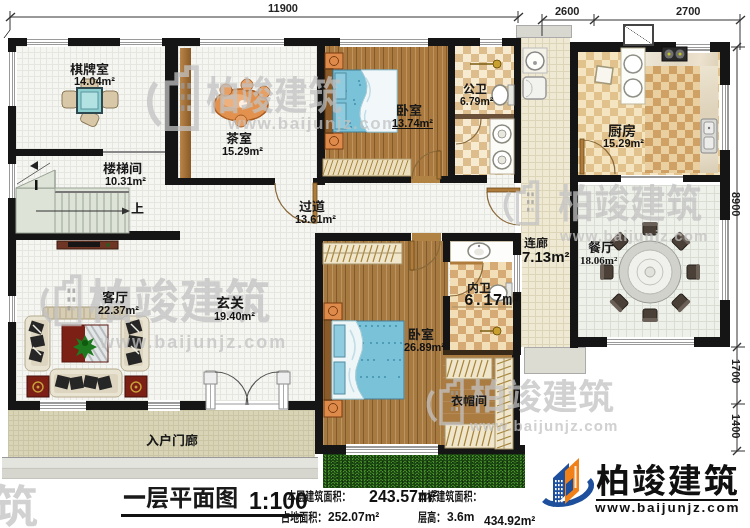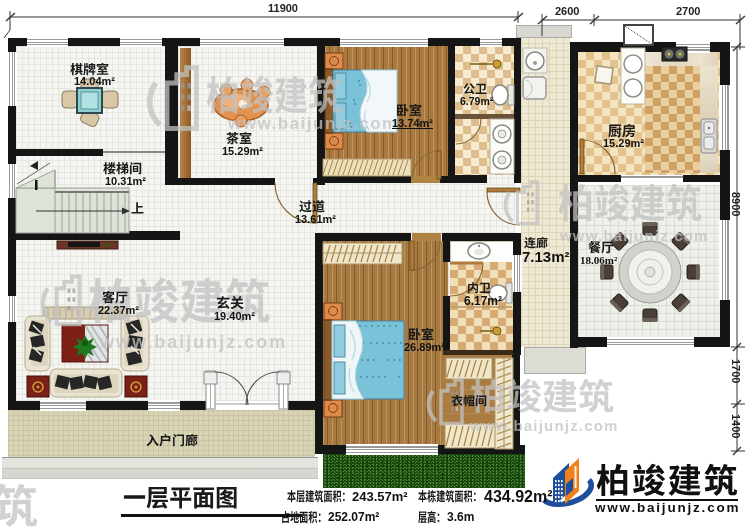--- a/index.html
+++ b/index.html
@@ -696,31 +696,32 @@
 <div class="num" style="left:522px;top:251px;font-size:15px;">7.13m²</div>
 
 <div class="num" style="left:580px;top:255px;font-family:Liberation Serif, serif;">18.06m²</div>
 
 <div class="num" style="left:214px;top:311px;">19.40m²</div>
 
 <div class="num" style="left:98px;top:305px;">22.37m²</div>
 
 <div class="num" style="left:404px;top:342px;">26.89m²</div>
 
-<div class="num" style="left:464px;top:296px;font-size:12px;">6.17m²</div>
+<div class="num" style="left:464px;top:296px;font-size:16px;font-family:Liberation Mono, monospace;">6.17m²</div>
 
 <div class="dim" style="left:268px;top:3px;">11900</div>
 
 <div class="dim" style="left:555px;top:6px;">2600</div>
 
 <div class="dim" style="left:676px;top:6px;">2700</div>
 
 <div class="dim" style="left:741px;top:192px;transform:rotate(90deg);transform-origin:0 0;">8900</div>
 
 <div class="dim" style="left:741px;top:359px;transform:rotate(90deg);transform-origin:0 0;">1700</div>
 
 <div class="dim" style="left:741px;top:414px;transform:rotate(90deg);transform-origin:0 0;">1400</div>
 
-
-<div class="num" style="left:352px;top:491px;font-size:13px;">243.57m²</div>
+<div class="abs" style="left:249px;top:488px;font-size:23px;font-weight:bold;color:#111;">1:100</div>
+
+<div class="num" style="left:369px;top:491px;font-size:16px;">243.57m²</div>
 <div class="num" style="left:328px;top:512px;font-size:12px;">252.07m²</div>
-<div class="num" style="left:484px;top:491px;font-size:16px;">434.92m²</div>
+<div class="num" style="left:484px;top:516px;font-size:12px;">434.92m²</div>
 <div class="num" style="left:447px;top:512px;font-size:12px;">3.6m</div>
 </div>
 </body></html>

